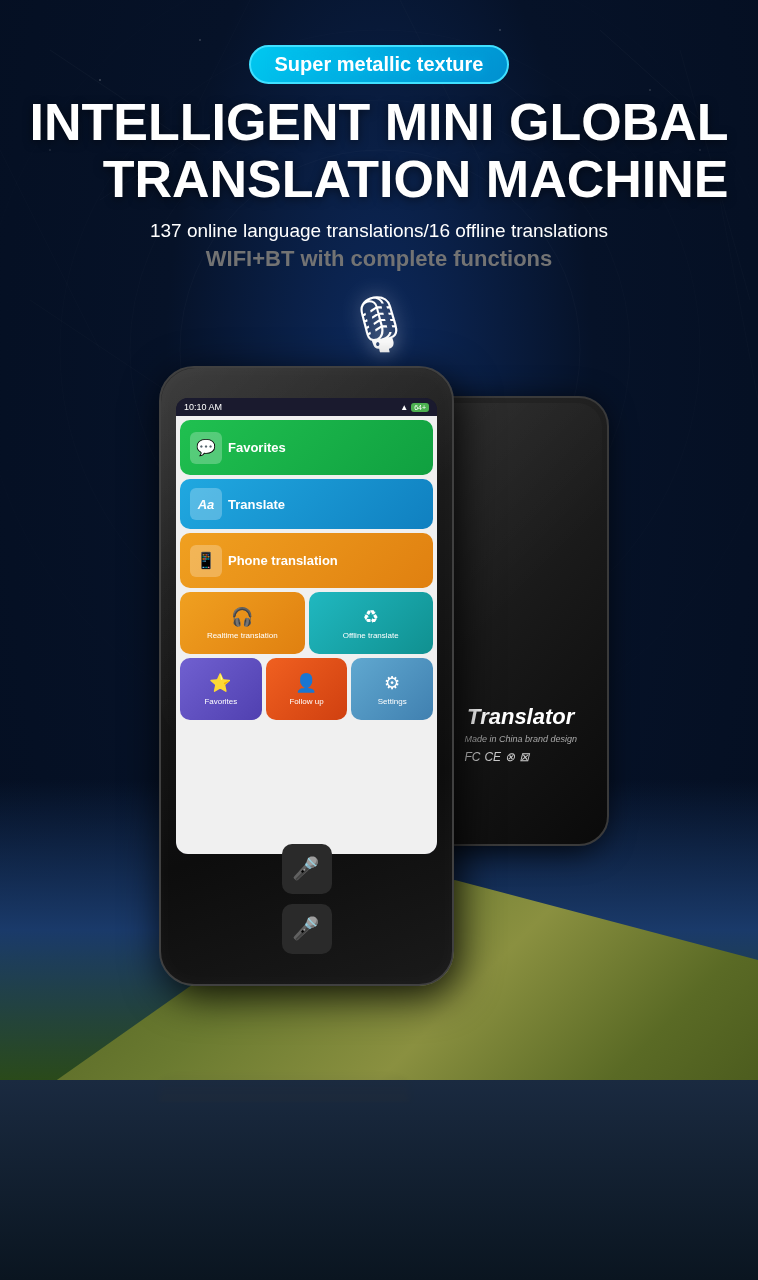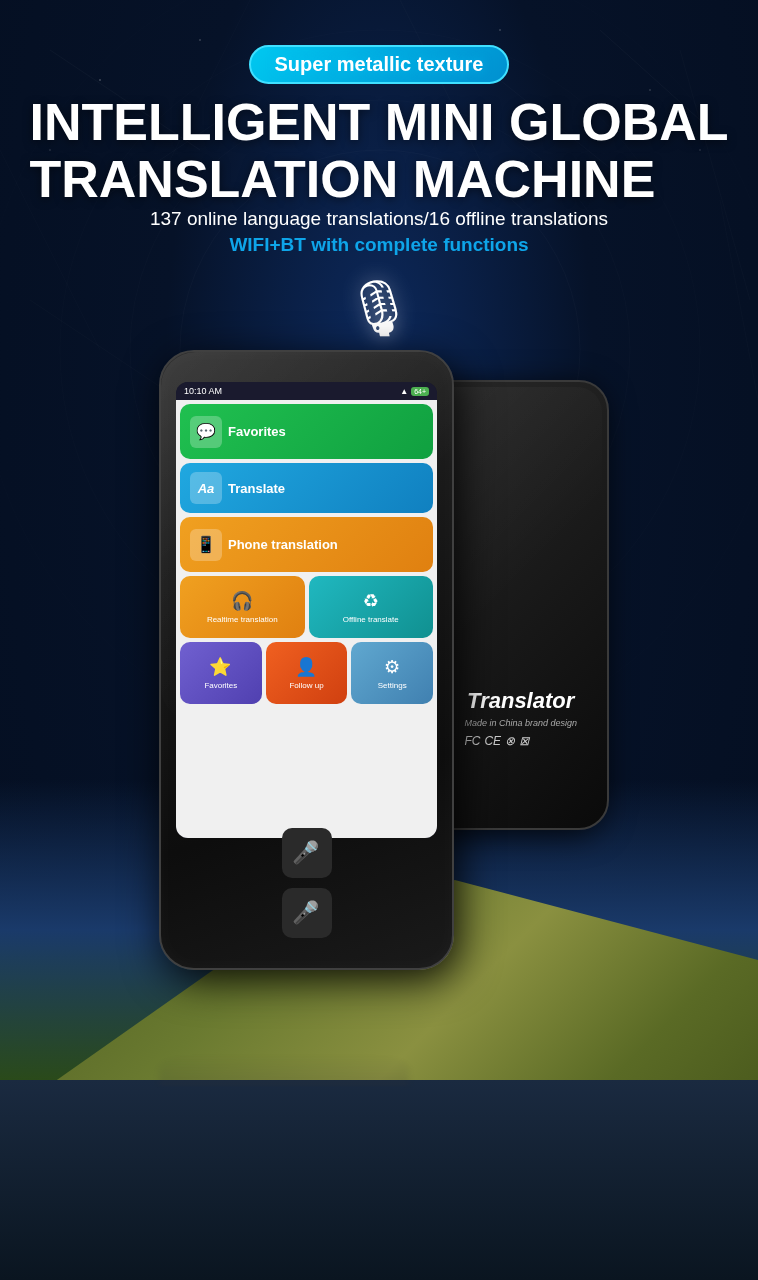--- a/index.html
+++ b/index.html
@@ -85,39 +85,39 @@
       font-size: 20px;
       font-weight: bold;
       margin-bottom: 10px;
       text-shadow: 0 0 10px rgba(0,200,255,0.5);
     }
 
     .main-title {
       color: white;
       font-size: 52px;
       font-weight: 900;
-      text-align: left;
+      text-align: right;
       line-height: 1.1;
       text-transform: uppercase;
-      margin-bottom: 0;
+      margin-bottom: 12px;
       text-shadow: 0 2px 10px rgba(0,0,0,0.5);
       padding: 0 20px;
     }
 
     .sub-title {
       color: white;
       font-size: 19px;
       text-align: center;
       margin-bottom: 4px;
       font-weight: 400;
     }
 
     .sub-title2 {
-      color: #0ea5e9;
-      font-size: 19px;
+      color: #737373;
+      font-size: 22px;
       font-weight: bold;
       text-align: center;
       margin-bottom: 20px;
     }
 
     .mic-icon {
       font-size: 55px;
       color: white;
       margin-bottom: 10px;
       text-shadow: 0 0 20px rgba(255,255,255,0.5);

